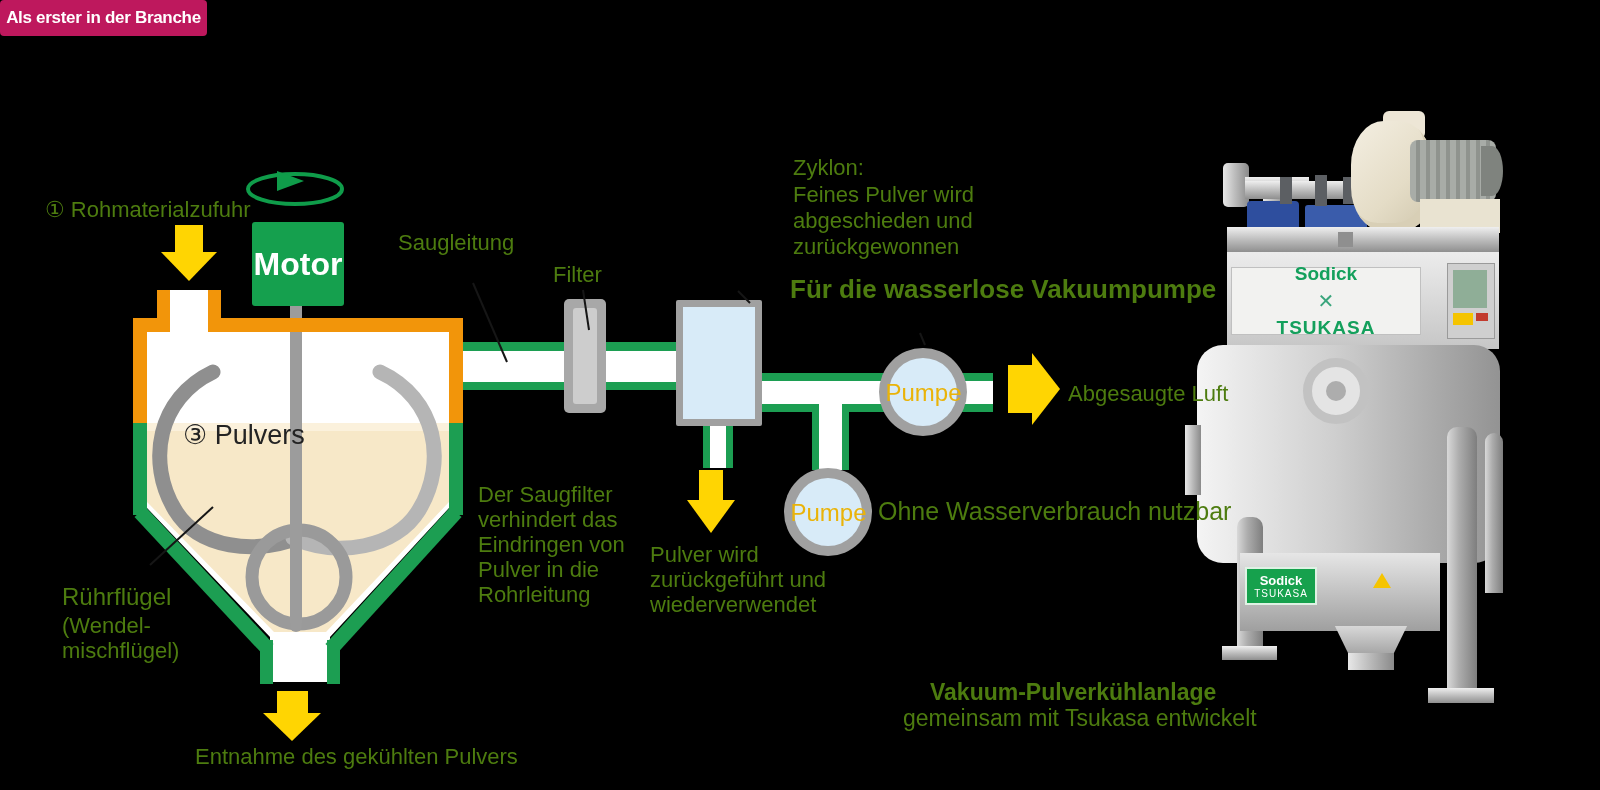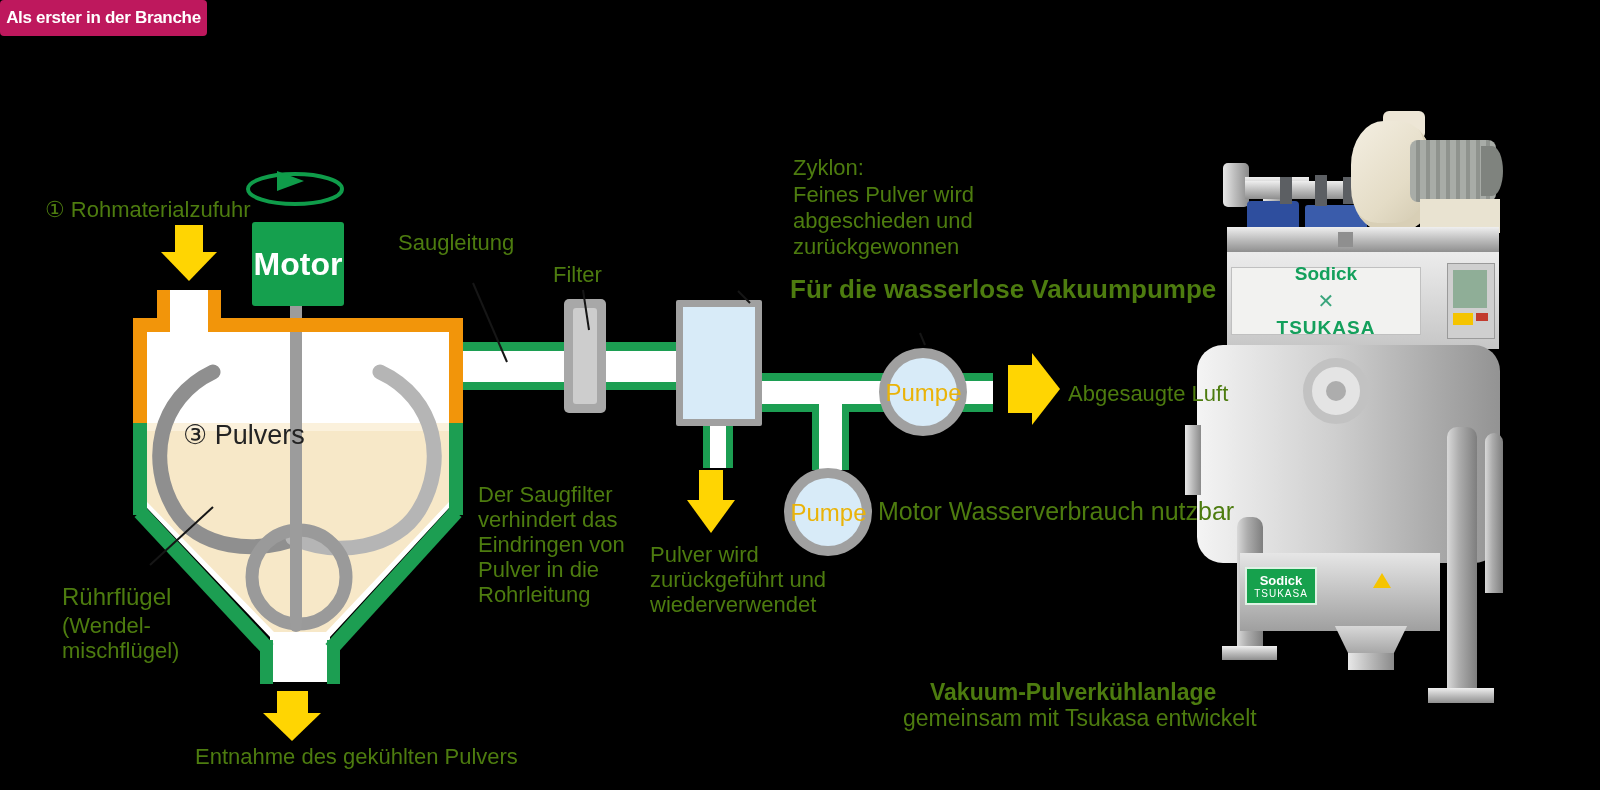--- a/index.html
+++ b/index.html
@@ -177,21 +177,21 @@
   <div class="txt hidden-label" style="left:478px;top:482px;font-size:22px;">Der Saugfilter</div>
   <div class="txt hidden-label" style="left:478px;top:507px;font-size:22px;">verhindert das</div>
   <div class="txt hidden-label" style="left:478px;top:532px;font-size:22px;">Eindringen von</div>
   <div class="txt hidden-label" style="left:478px;top:557px;font-size:22px;">Pulver in die</div>
   <div class="txt hidden-label" style="left:478px;top:582px;font-size:22px;">Rohrleitung</div>
 
   <div class="txt hidden-label" style="left:650px;top:542px;font-size:22px;">Pulver wird</div>
   <div class="txt hidden-label" style="left:650px;top:567px;font-size:22px;">zurückgeführt und</div>
   <div class="txt hidden-label" style="left:650px;top:592px;font-size:22px;">wiederverwendet</div>
 
-  <div class="txt hidden-label" style="left:878px;top:497px;font-size:25px;">Motor Wasserverbrauch nutzbar</div>
+  <div class="txt hidden-label" style="left:878px;top:497px;font-size:25px;">Ohne Wasserverbrauch nutzbar</div>
   <div class="txt hidden-label" style="left:1068px;top:381px;font-size:22px;">Abgesaugte Luft</div>
 
   <div class="txt hidden-label" style="left:62px;top:583px;font-size:24px;">Rührflügel</div>
   <div class="txt hidden-label" style="left:62px;top:613px;font-size:22px;">(Wendel-</div>
   <div class="txt hidden-label" style="left:62px;top:638px;font-size:22px;">mischflügel)</div>
 
   <div class="txt hidden-label" style="left:195px;top:744px;font-size:22px;">Entnahme des gekühlten Pulvers</div>
 
   <div class="txt hidden-label" style="left:930px;top:679px;font-size:23px;font-weight:bold;">Vakuum-Pulverkühlanlage</div>
   <div class="txt hidden-label" style="left:903px;top:705px;font-size:23px;">gemeinsam mit Tsukasa entwickelt</div>

